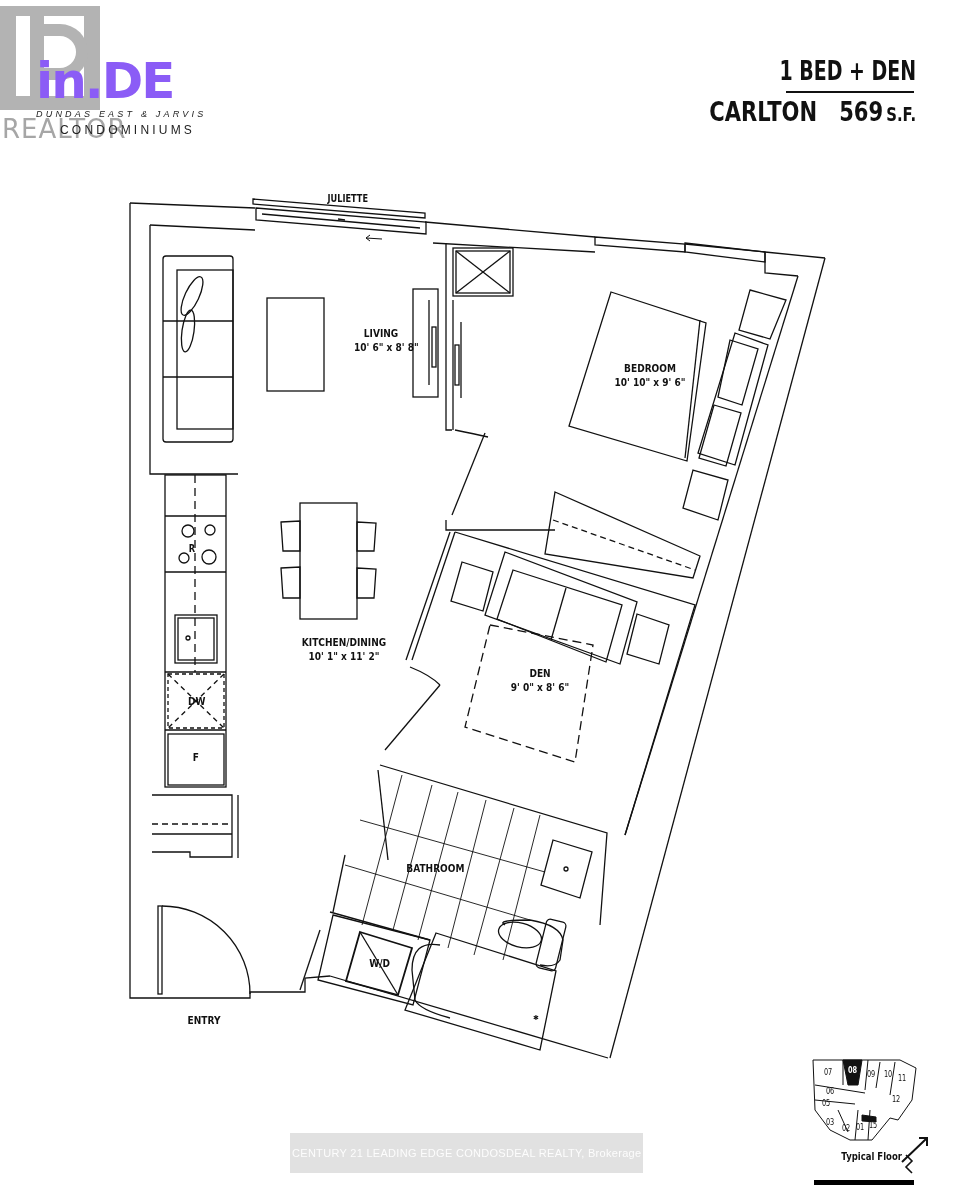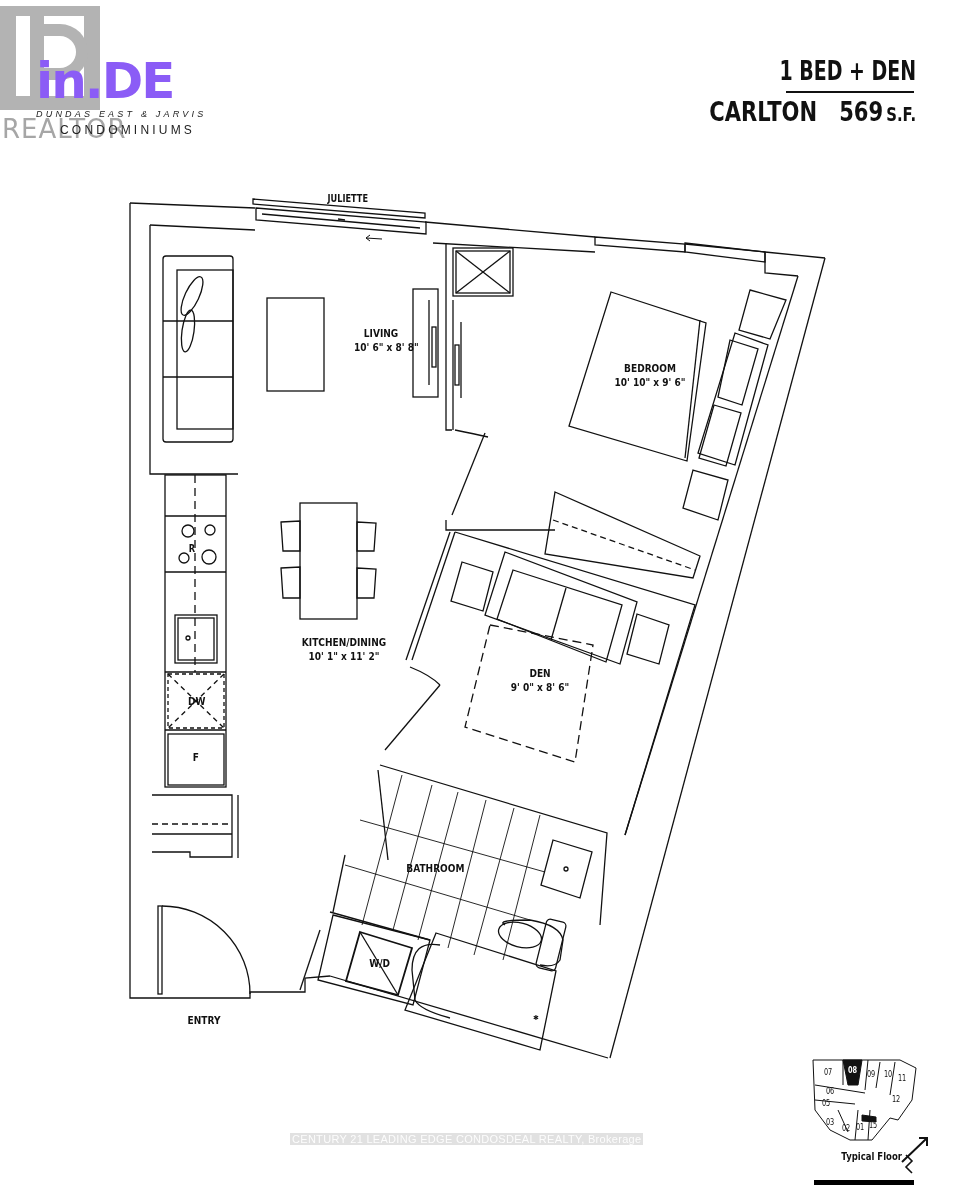--- a/index.html
+++ b/index.html
@@ -29,21 +29,21 @@
   
   #plan { position:absolute; left:0; top:0; }
   .room-label { position:absolute; text-align:center; font-weight:700; font-size:11px;
                 font-family: "DejaVu Sans", sans-serif; transform: scaleX(0.82); line-height: 14px; white-space: nowrap; color:#111; }
 
   
   .key-caption { left: 836px; top: 1151px; font-size: 10px; font-weight: 700; transform: scaleX(0.85); font-family:"DejaVu Sans", sans-serif; }
   .key-bar { left: 814px; top: 1180px; width: 100px; height: 5px; background:#000; }
 
   .watermark { left: 290px; top: 1133px; font-size: 11px; color: rgba(255,255,255,0.92);
-               background: rgba(200,200,200,0.55); padding: 0 2px; letter-spacing: 0.3px; white-space: nowrap; }
+               background: rgba(200,200,200,0.55); padding: 14px 2px; letter-spacing: 0.3px; white-space: nowrap; }
 </style>
 </head>
 <body>
 
 <div class="abs realtor-r">
   <div class="inner"></div>
     <div class="bar"></div>
     <div class="bowl"></div>
 </div>
 <div class="abs realtor-word">REALTOR</div>

